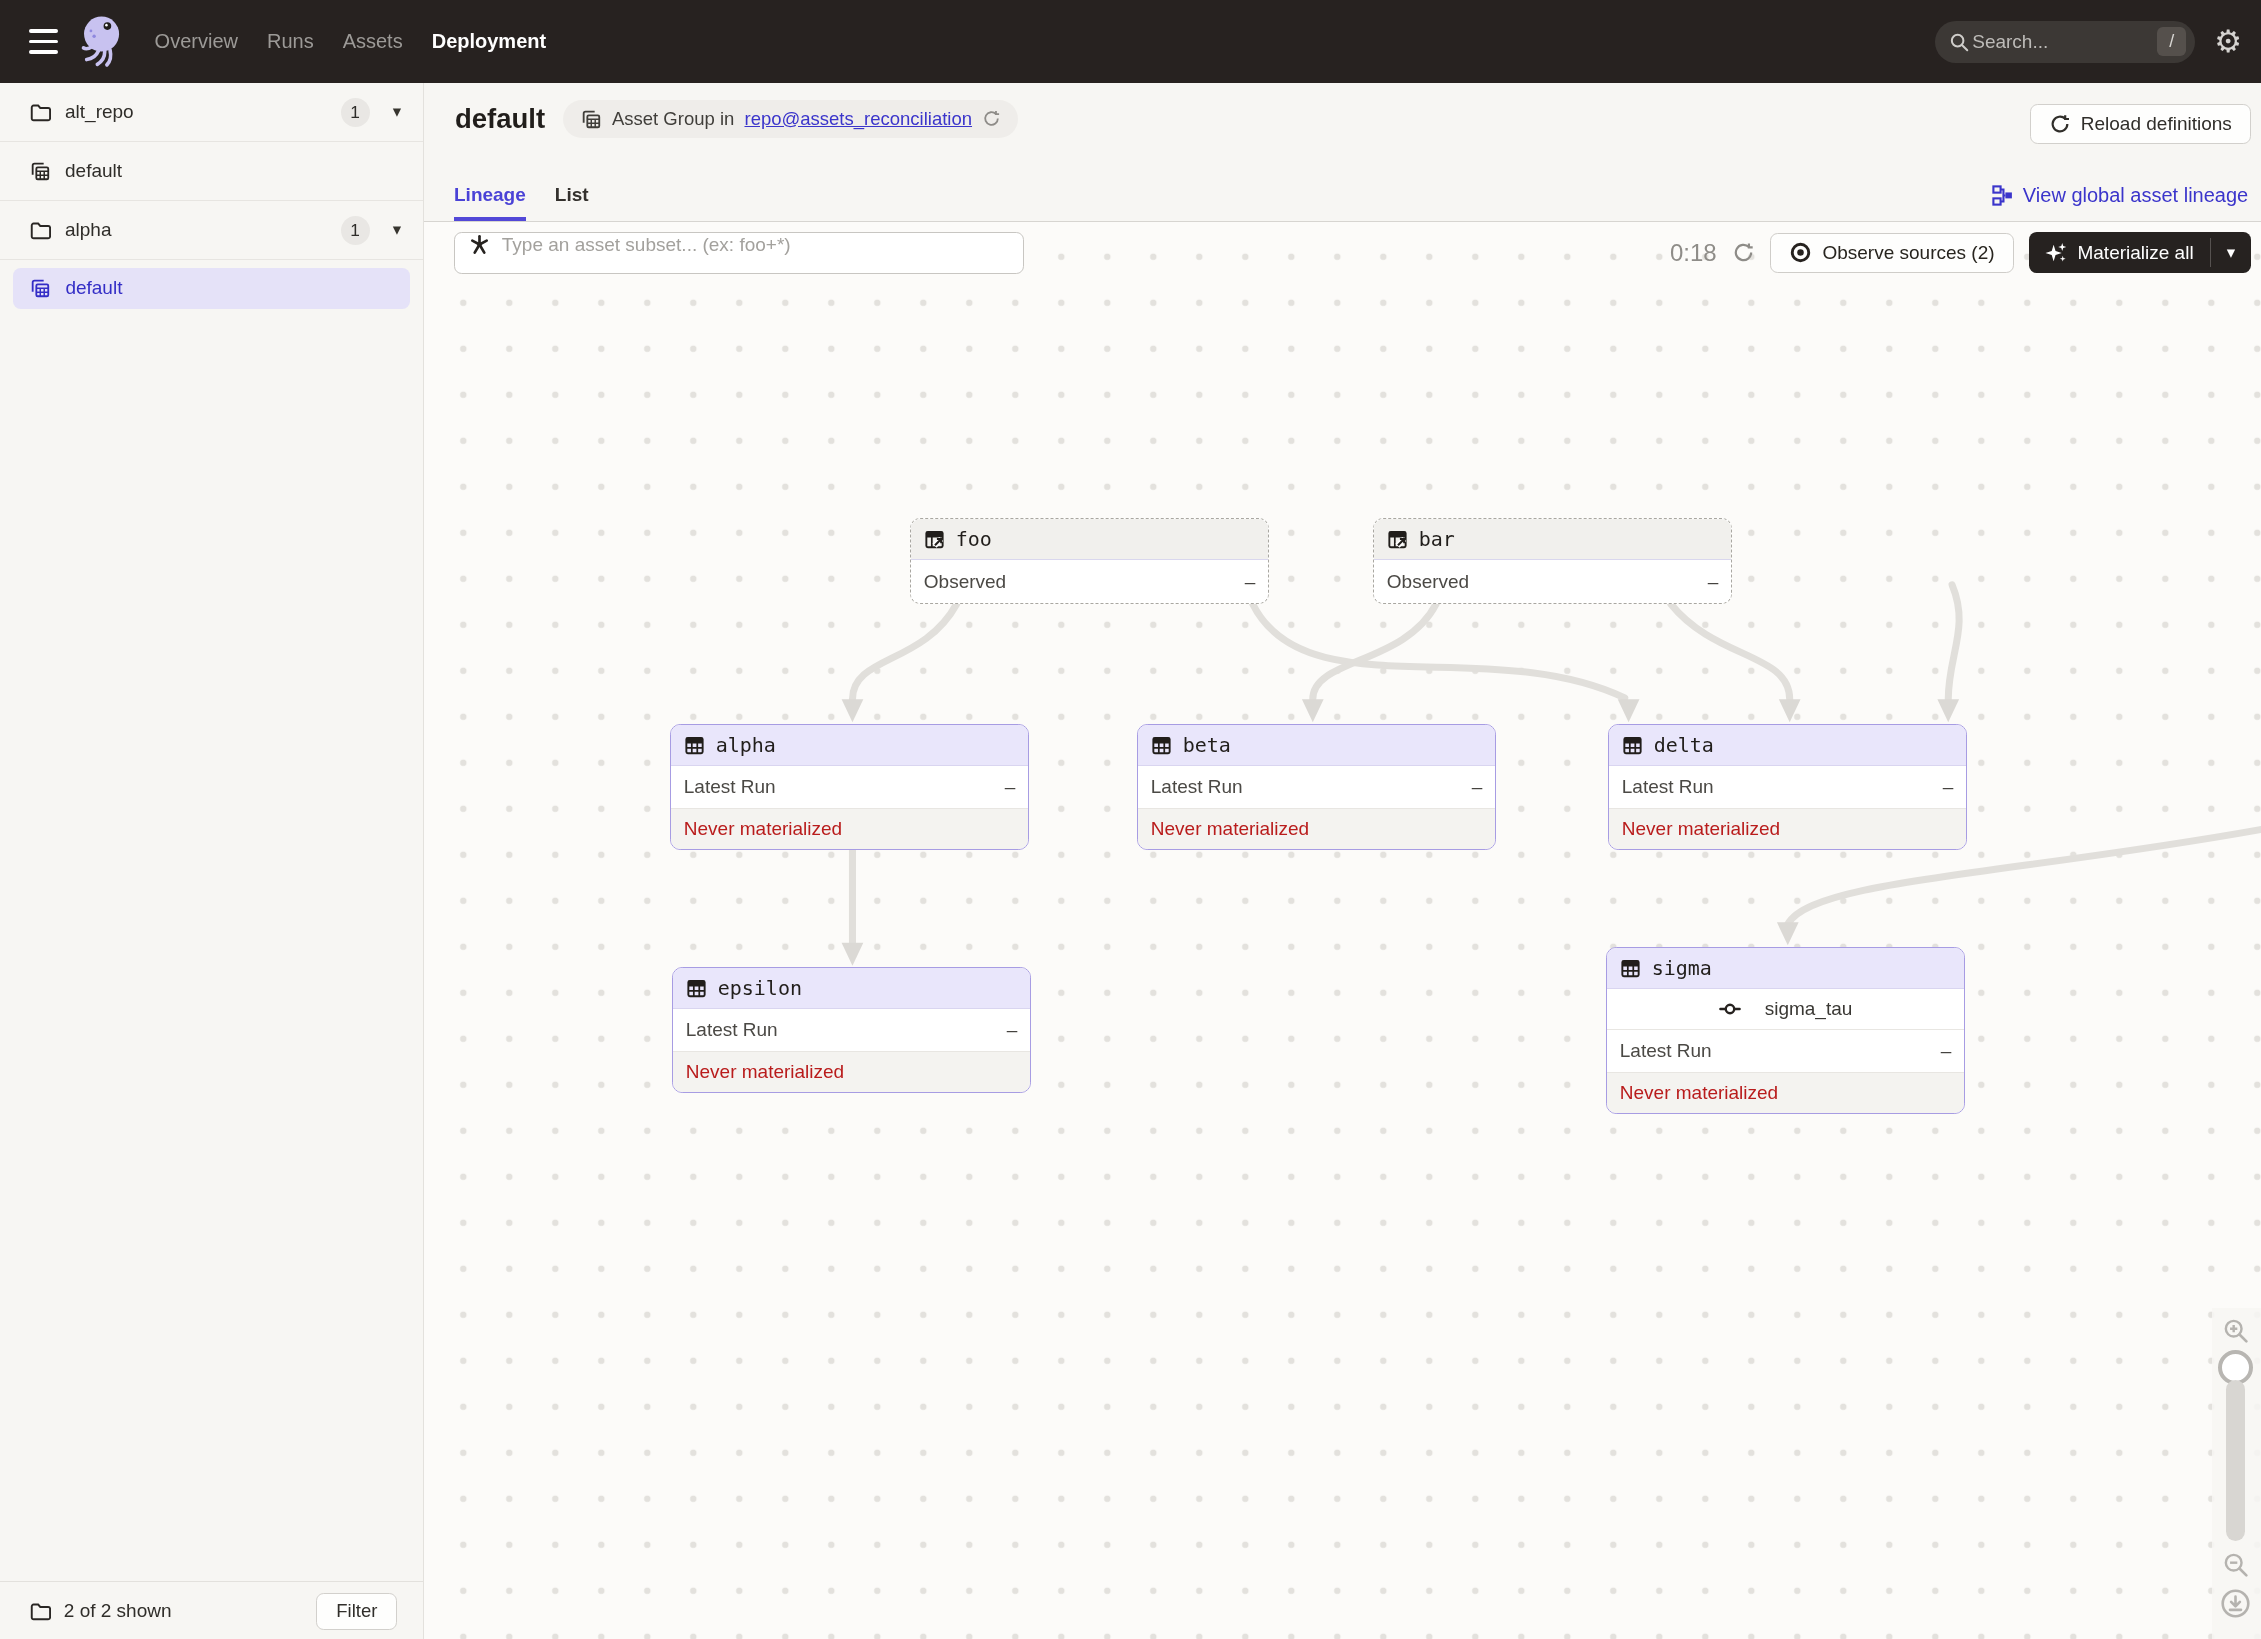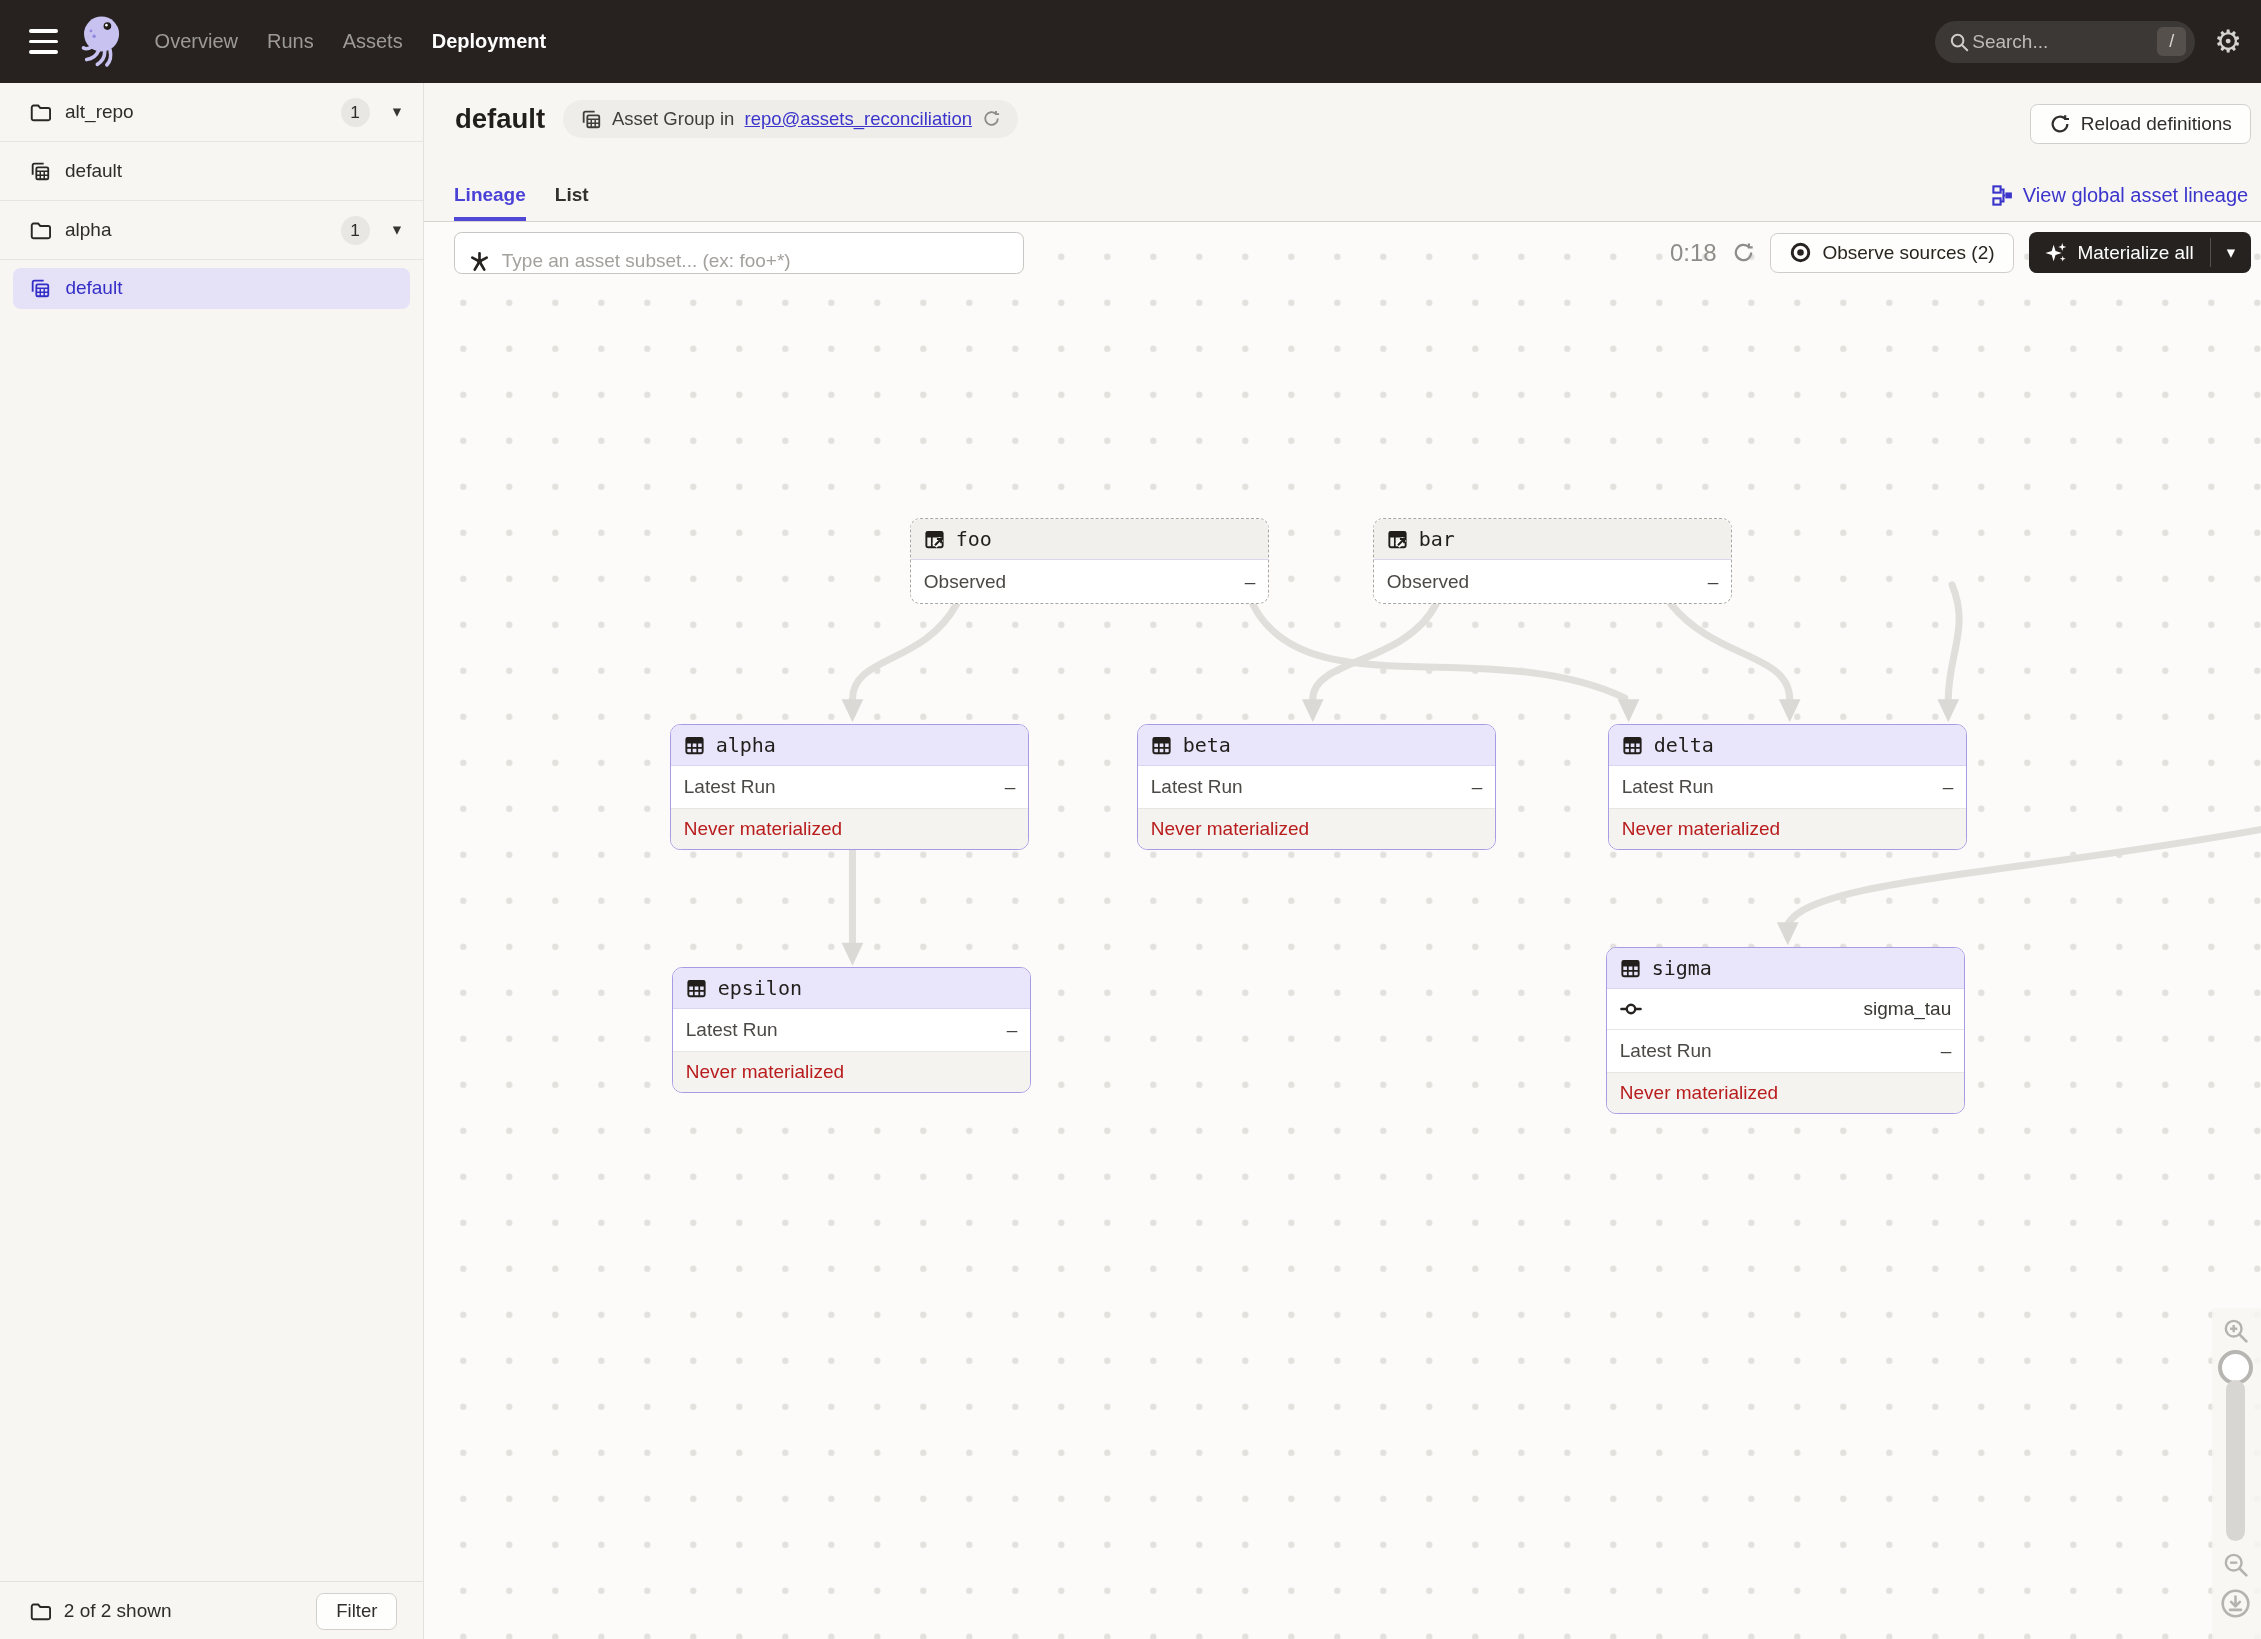--- a/index.html
+++ b/index.html
@@ -62,21 +62,21 @@
   .tab.active{color:#4A42D6;border-bottom-color:#5248D7;}
   .global-link{position:absolute;right:12.8px;bottom:14px;display:flex;align-items:center;gap:9px;
                font-size:20px;color:#3B35CB;cursor:pointer;}
   
   .canvas{position:absolute;left:423px;top:221px;right:0;bottom:0;background:#FCFBF9;
           background-image:radial-gradient(circle,#E3E1DD 3.2px,transparent 3.6px);
           background-size:46px 46px;background-position:17.3px 12.8px;overflow:hidden;}
   .edges{position:absolute;left:0;top:0;z-index:1;}
   
   .subset-input{position:absolute;left:31px;top:11px;width:542px;height:40px;border-radius:7.7px;
-                background:#FFFFFF;border:1px solid #C8C6C2;display:flex;align-items:flex-end;
+                background:#FFFFFF;border:1px solid #C8C6C2;display:flex;align-items:flex-start;
                 gap:9px;padding:0 12.8px;z-index:10;}
   .subset-input input{flex:1;border:none;outline:none;font-size:19px;color:#33312D;
                       font-family:"Liberation Sans",sans-serif;background:transparent;}
   .subset-input input::placeholder{color:#A3A19D;}
   .canvas-actions{position:absolute;top:11px;right:10.2px;display:flex;align-items:center;gap:15.3px;z-index:10;}
   .timer{font-size:24px;color:#8E8C88;}
   .btn-light{height:40px;padding:0 18px;border-radius:7.7px;background:#FEFEFD;
              border:1px solid #CFCDC9;display:flex;align-items:center;gap:10.2px;
              font-size:19px;color:#28251F;cursor:pointer;}
   .btn-dark{height:41px;border-radius:7.7px;background:#262220;color:#FFF;display:flex;
@@ -89,21 +89,21 @@
   .node{position:absolute;border-radius:10.2px;background:#FFFFFF;z-index:5;overflow:hidden;cursor:pointer;}
   .node.asset{border:1.9px solid #A79CE3;}
   .node.source{border:1.9px dashed #A9A7A1;}
   .node-header{height:40px;display:flex;align-items:center;gap:10.2px;padding:0 11.5px;
                font-family:"DejaVu Sans Mono",monospace;font-size:20px;color:#211E1B;text-align:center;}
   .asset .node-header{background:#E9E6FB;border-bottom:1.3px solid #D9D5F0;}
   .source .node-header{background:#F1F0ED;border-bottom:1.3px solid #D9D7EE;}
   .node.single .node-header{border-bottom:none;}
   .node-row{height:42px;display:flex;align-items:center;justify-content:space-between;
             padding:0 12.8px;font-size:19px;color:#4B4945;background:#FFF;}
-  .node-row.check{justify-content:space-between;gap:24px;border-bottom:1.3px solid #E8E6E2;color:#3A3834;}
+  .node-row.check{justify-content:center;gap:24px;border-bottom:1.3px solid #E8E6E2;color:#3A3834;}
   .node-row.muted{height:40px;background:#F4F3F0;color:#b91c1c;border-top:1.3px solid #E8E6E2;}
   .dash{color:#45433F;}
   
   .zoom-strip{position:absolute;right:0;bottom:0;top:1087px;width:49px;background:rgba(247,246,243,.85);z-index:12;}
   .zoom-controls{position:absolute;right:6.4px;top:1095px;width:38px;display:flex;flex-direction:column;
                  align-items:center;z-index:13;}
   .slider-handle{width:35px;height:35px;border-radius:50%;background:#FFF;border:4.5px solid #B8B6B2;
                  box-sizing:border-box;margin-top:5.1px;cursor:pointer;}
   .slider-track{width:19px;height:161px;border-radius:9.6px;background:#D8D6D2;margin-top:-5.1px;cursor:pointer;}
   .zoom-controls svg{cursor:pointer;}

